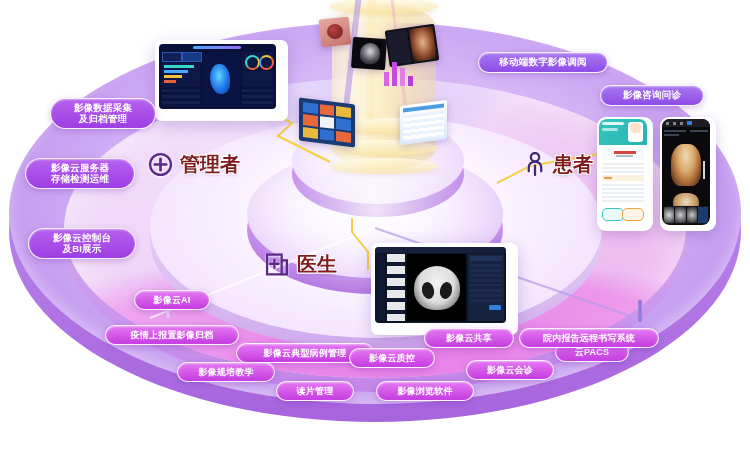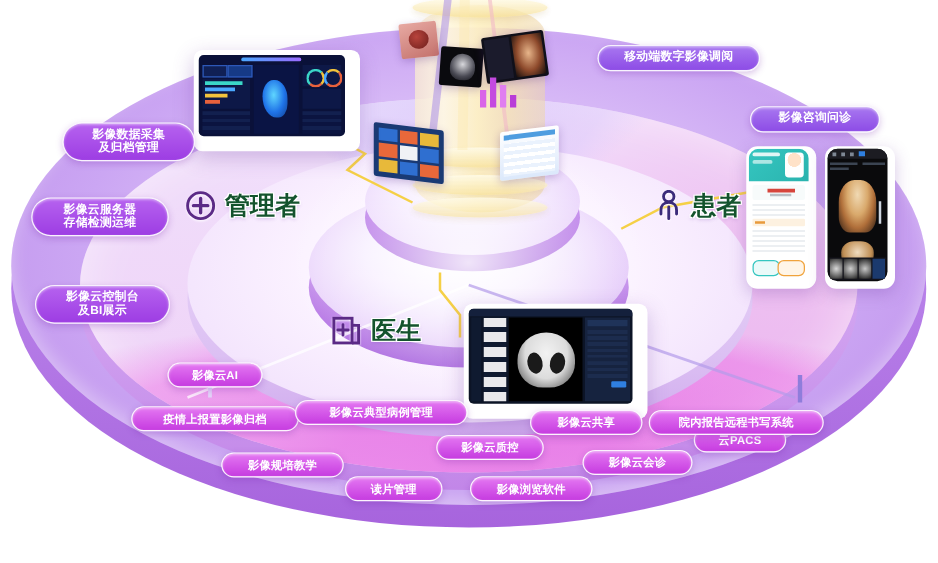--- a/index.html
+++ b/index.html
@@ -113,21 +113,21 @@
         letter-spacing:.2px;}
   .pill.v{background:linear-gradient(180deg,#b662ef 0%,#9d3de3 100%);
           font-size:9.5px;padding:4px 9px;}
   .pill.m{background:linear-gradient(180deg,#e477f2 0%,#c63ce0 100%);
           font-size:9px;padding:4px 9px;}
   .pill.lv{background:linear-gradient(180deg,#a877f0 0%,#8d4ce6 100%);
           font-size:9.5px;padding:4px 10px;}
 
   
   .role{position:absolute;display:flex;align-items:center;gap:7px;}
-  .role .rtext{font-size:20px;font-weight:bold;color:#14532d;
+  .role .rtext{font-size:20px;font-weight:bold;color:#7f1d1d;
      text-shadow:1px 1px 0 #fff,-1px -1px 0 #fff,1px -1px 0 #fff,-1px 1px 0 #fff,
                  0 2px 3px rgba(120,70,170,.30);}
   .role svg{display:block;filter:drop-shadow(0 1px 1px rgba(255,255,255,.9));}
 
   
   .ctitle{position:absolute;left:318px;top:146px;width:170px;text-align:center;
           font-size:27px;font-weight:bold;line-height:1.08;letter-spacing:1px;
           background:linear-gradient(180deg,#ffe9a8 0%,#ffd košt 1%,#fbc646 45%,#f0a81f 72%,#e98f10 100%);
           -webkit-background-clip:text;background-clip:text;color:#f7bd3a;
           -webkit-text-fill-color:transparent;
@@ -385,26 +385,26 @@
     <span class="rtext">医生</span>
   </div>
 
   <div class="pill v" style="left:50px;top:98px;width:86px;">影像数据采集
 及归档管理</div>
   <div class="pill v" style="left:28px;top:228px;width:88px;">影像云控制台
 及BI展示</div>
   <div class="pill v" style="left:25px;top:158px;width:90px;">影像云服务器
 存储检测运维</div>
 
-  <div class="pill lv" style="left:478px;top:36px;width:108px;">移动端数字影像调阅</div>
+  <div class="pill lv" style="left:478px;top:52px;width:108px;">移动端数字影像调阅</div>
   <div class="pill lv" style="left:600px;top:85px;width:82px;">影像咨询问诊</div>
 
   <div class="pill m" style="left:134px;top:290px;width:56px;">影像云AI</div>
   <div class="pill m" style="left:105px;top:325px;width:114px;">疫情上报置影像归档</div>
-  <div class="pill m" style="left:236px;top:320px;width:118px;">影像云典型病例管理</div>
+  <div class="pill m" style="left:236px;top:343px;width:118px;">影像云典型病例管理</div>
   <div class="pill m" style="left:177px;top:362px;width:78px;">影像规培教学</div>
   <div class="pill m" style="left:276px;top:381px;width:58px;">读片管理</div>
   <div class="pill m" style="left:349px;top:348px;width:66px;">影像云质控</div>
   <div class="pill m" style="left:424px;top:328px;width:70px;">影像云共享</div>
   <div class="pill m" style="left:376px;top:381px;width:78px;">影像浏览软件</div>
   <div class="pill m" style="left:466px;top:360px;width:68px;">影像云会诊</div>
   <div class="pill m" style="left:555px;top:294px;width:54px;margin-top:48px;">云PACS</div>
   <div class="pill m" style="left:519px;top:328px;width:120px;">院内报告远程书写系统</div>
 
 </div>

